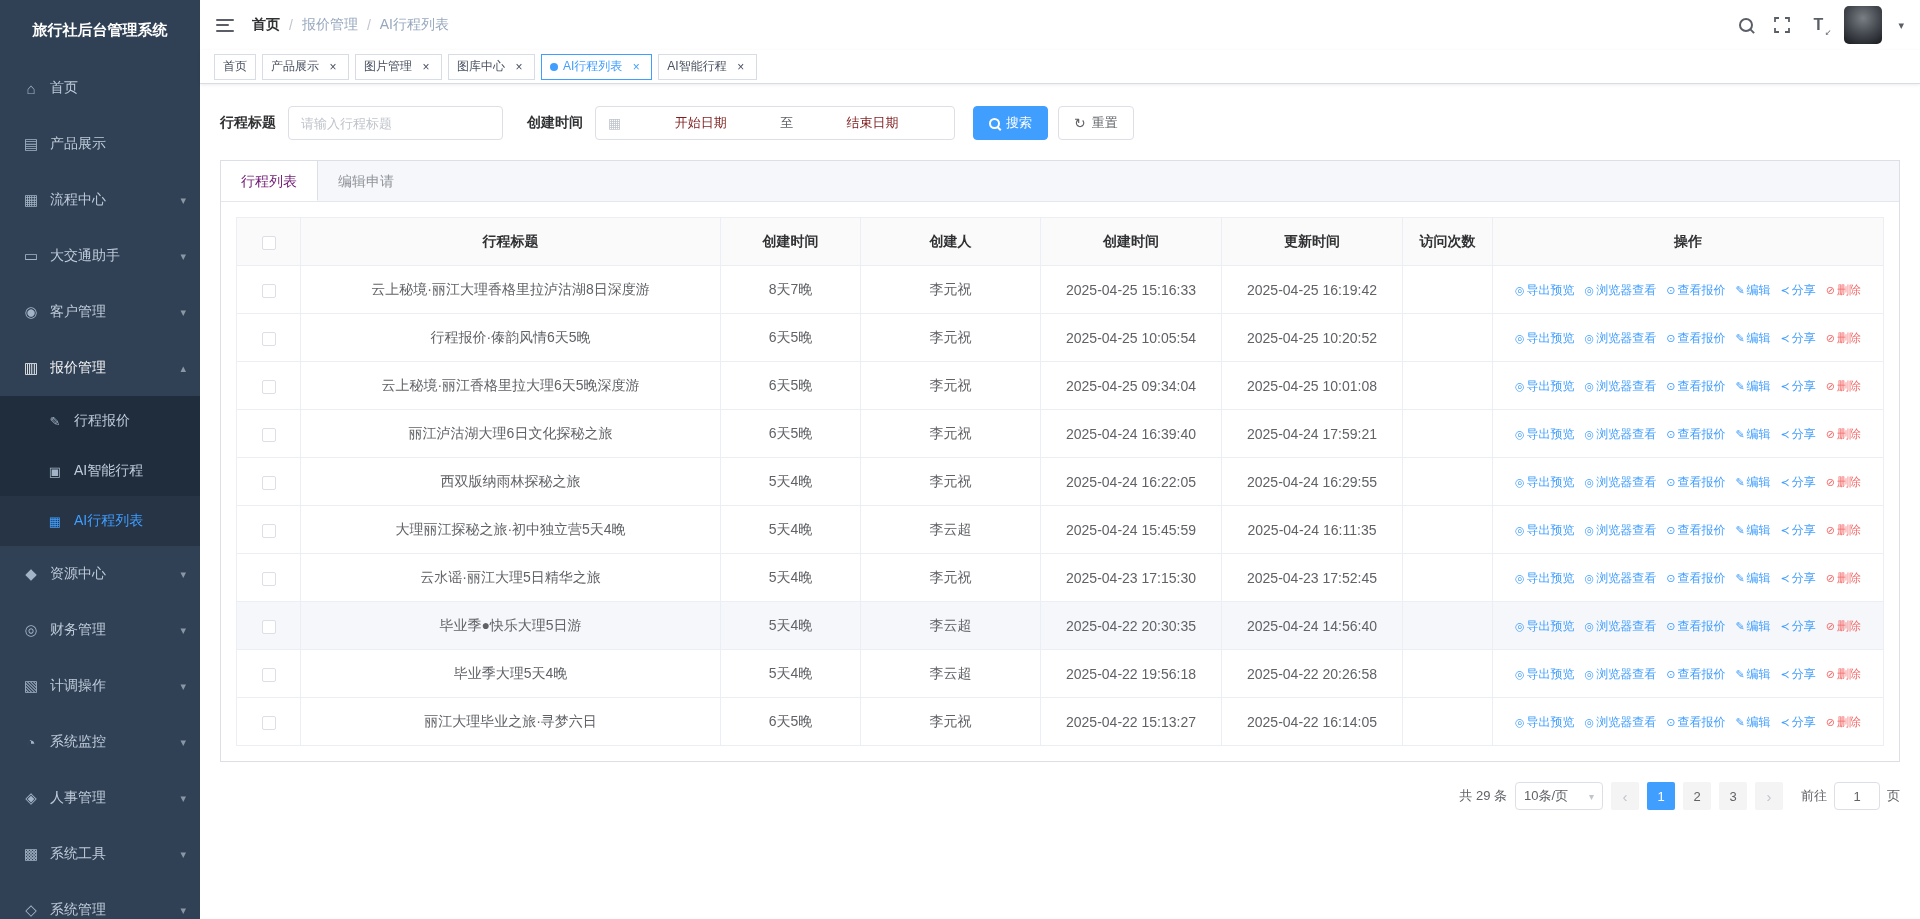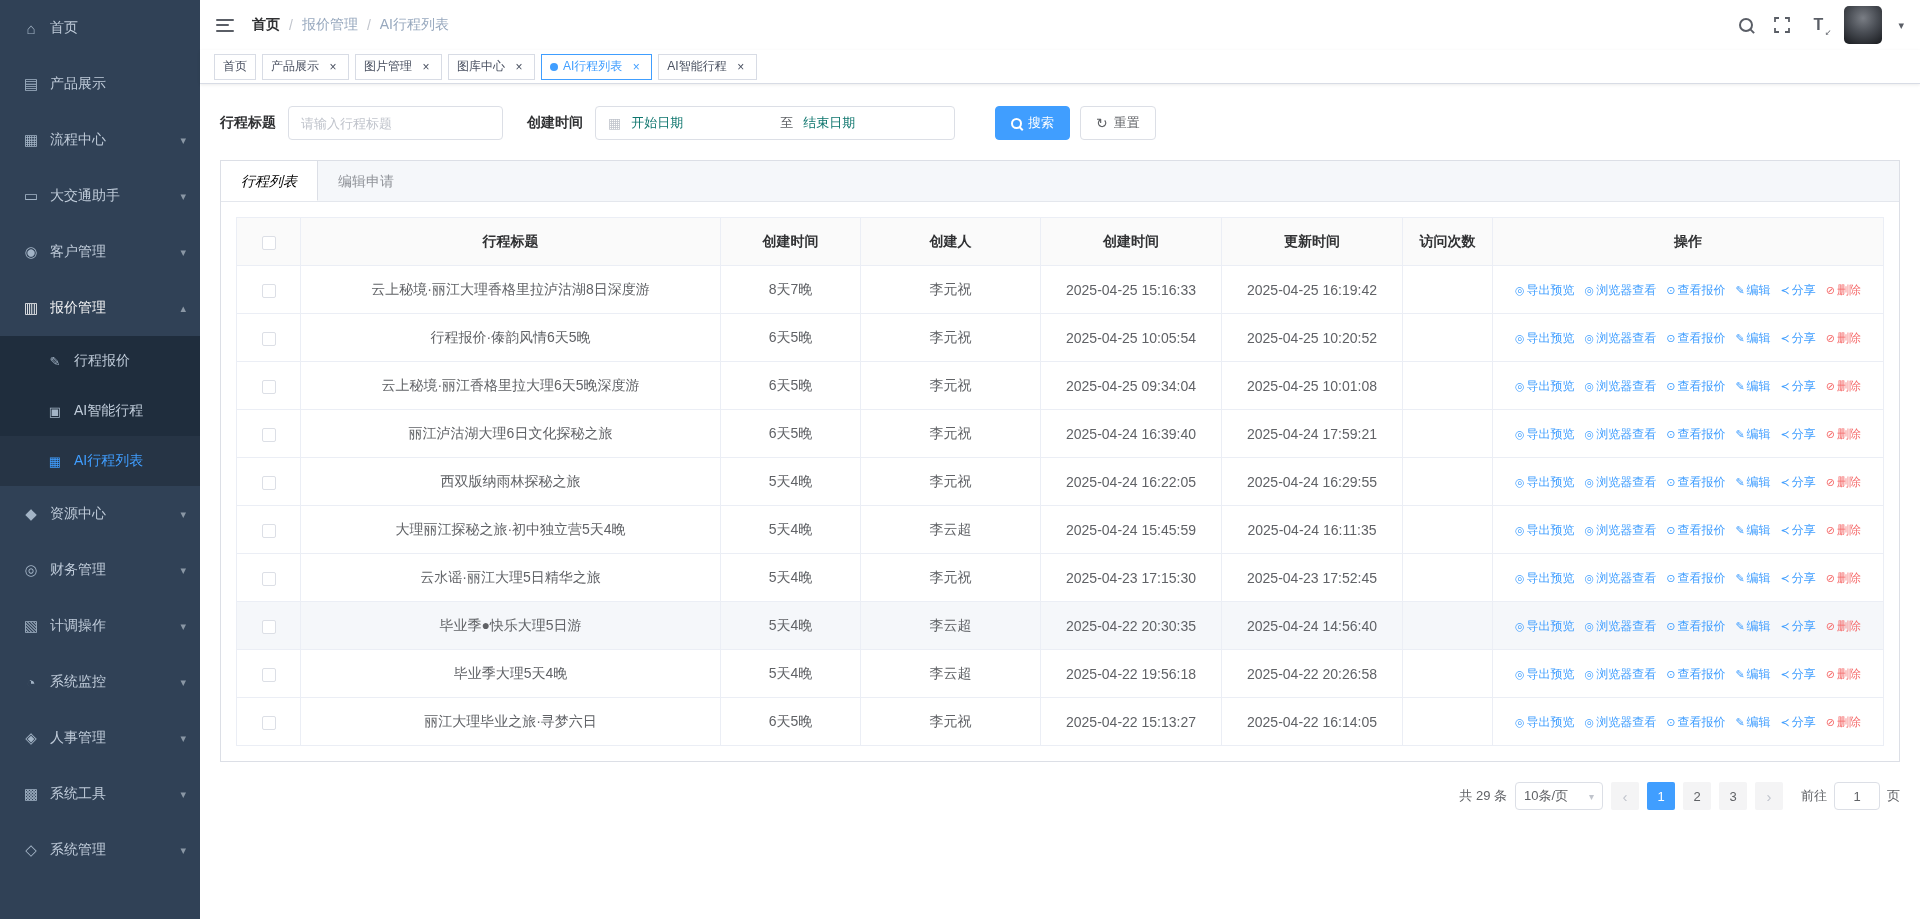--- a/index.html
+++ b/index.html
@@ -60,32 +60,32 @@
   
   .filter-bar { display:flex; align-items:center; padding:22px 20px 20px 20px; gap:10px; flex-shrink:0; }
   .filter-label { color:#303133; font-weight:600; font-size:14px; margin-right:2px; white-space:nowrap; }
   .filter-label.time { margin-left:14px; }
   .text-input { width:215px; height:34px; border:1px solid #dcdfe6; border-radius:4px; padding:0 12px;
     font-size:13px; color:#606266; outline:none; font-family:inherit; }
   .text-input::placeholder { color:#c0c4cc; }
   .date-range { width:360px; height:34px; border:1px solid #dcdfe6; border-radius:4px; display:flex;
     align-items:center; padding:0 12px; gap:10px; font-size:13px; cursor:pointer; }
   .cal-icon { color:#c0c4cc; font-size:14px; }
-  .date-ph { color:#0f766e; flex:1; }
+  .date-ph { color:#7f1d1d; flex:1; text-align:center; }
   .date-sep { color:#606266; }
   .btn { height:34px; padding:0 15px; border-radius:4px; font-size:13px; display:inline-flex; align-items:center;
     gap:6px; cursor:pointer; border:1px solid #dcdfe6; background:#fff; color:#606266; font-family:inherit; }
-  .btn.primary { background:#409eff; border-color:#409eff; color:#fff; margin-left:30px; }
+  .btn.primary { background:#409eff; border-color:#409eff; color:#fff; margin-left:8px; }
   .refresh-glyph { font-size:14px; line-height:1; }
 
   
   .card { margin:0 20px; border:1px solid #dcdfe6; flex-shrink:0; }
   .card-header { background:#f5f7fa; border-bottom:1px solid #e4e7ed; display:flex; }
   .card-tab { height:40px; line-height:40px; padding:0 20px; font-size:14px; color:#909399; cursor:pointer; }
-  .card-tab.active { background:#fff; color:#000000; border-right:1px solid #dcdfe6; margin-bottom:-1px; border-bottom:1px solid #fff;font-style:italic; }
+  .card-tab.active { background:#fff; color:#701a75; border-right:1px solid #dcdfe6; margin-bottom:-1px; border-bottom:1px solid #fff; }
   .card-body { padding:15px; }
 
   
   table { width:100%; border-collapse:collapse; font-size:14px; color:#606266; table-layout:fixed; }
   th, td { border:1px solid #ebeef5; height:48px; text-align:center; padding:0 6px; overflow:hidden; white-space:nowrap; }
   th { background:#fafafa; color:#303133; font-weight:600; }
   tr.hover td { background:#f5f7fa; }
   .checkbox { width:14px; height:14px; border:1px solid #dcdfe6; border-radius:2px; background:#fff; display:inline-block; cursor:pointer; vertical-align:middle; }
   .td-actions { padding:0 2px; }
   .link { display:inline-flex; align-items:center; gap:2px; margin:0 5px; font-size:12px; color:#409eff; cursor:pointer; }
@@ -106,20 +106,21 @@
   .goto { display:flex; align-items:center; gap:7px; margin-left:10px; }
   .goto input { width:46px; height:28px; border:1px solid #dcdfe6; border-radius:4px; text-align:center;
     font-size:13px; color:#606266; outline:none; font-family:inherit; }
 </style>
 </head>
 <body>
 
 <div class="app">
 
   <aside class="sidebar">
+    <div class="logo">旅行社后台管理系统</div>
     <nav class="menu">
         <div class="menu-item">
           <span class="mi-icon">⌂</span>
           <span class="mi-label">首页</span>
         </div>
         <div class="menu-item">
           <span class="mi-icon">▤</span>
           <span class="mi-label">产品展示</span>
         </div>
         <div class="menu-item">

